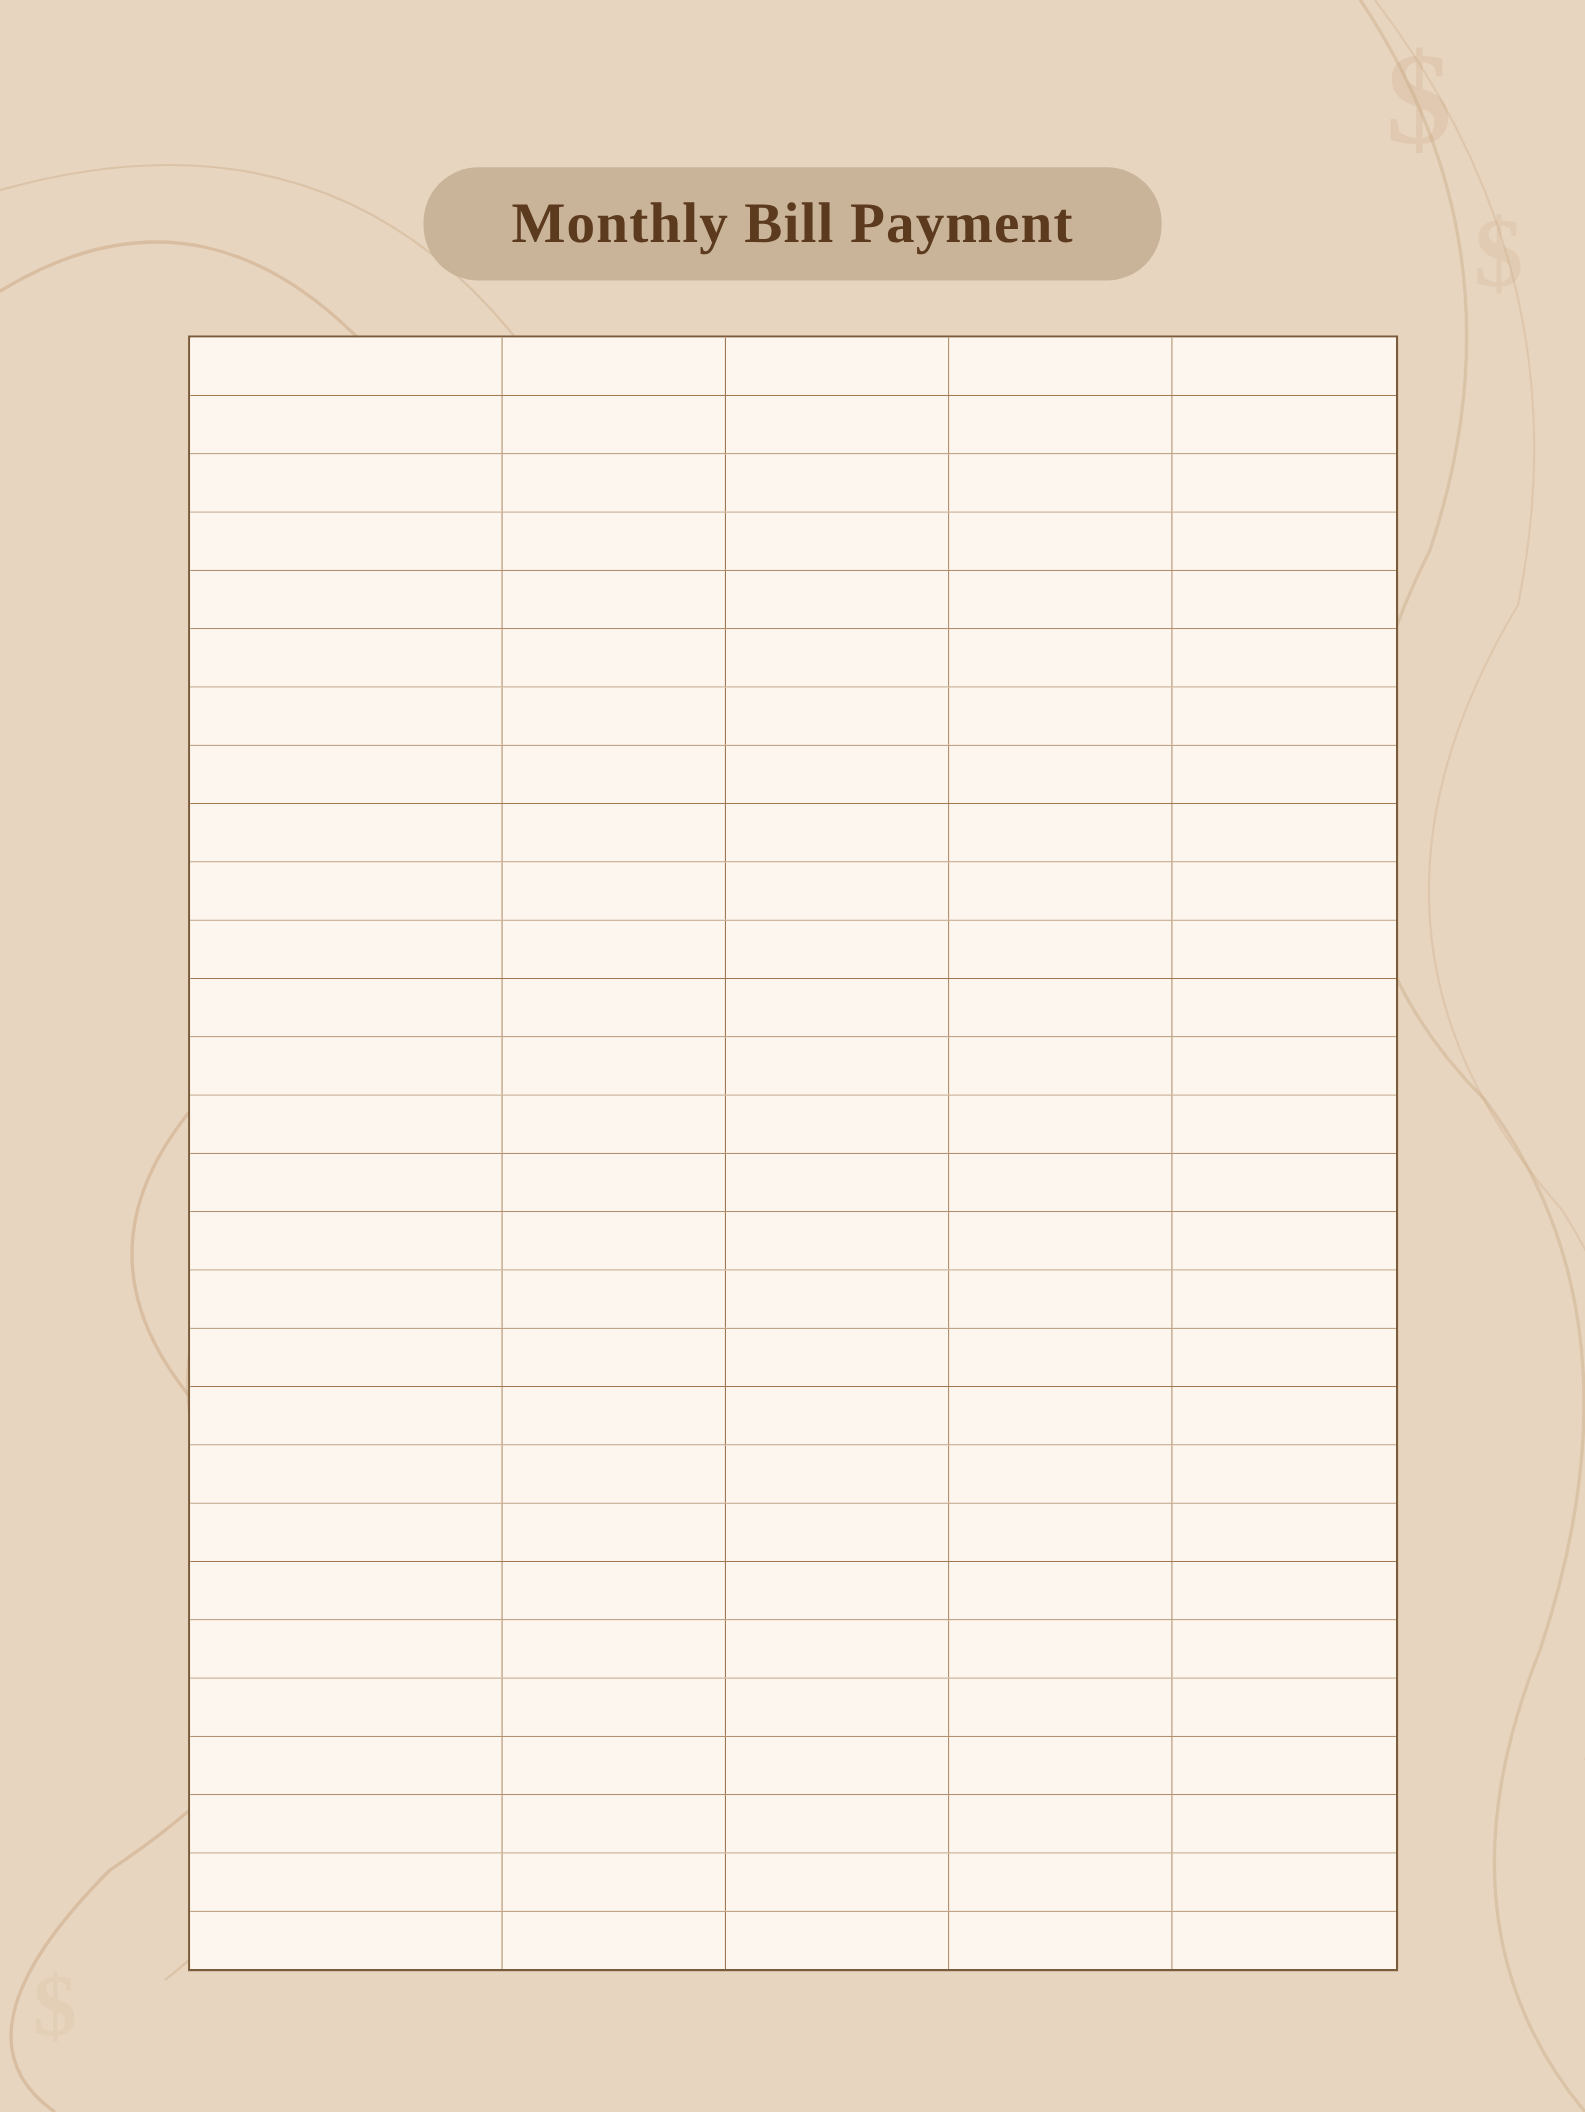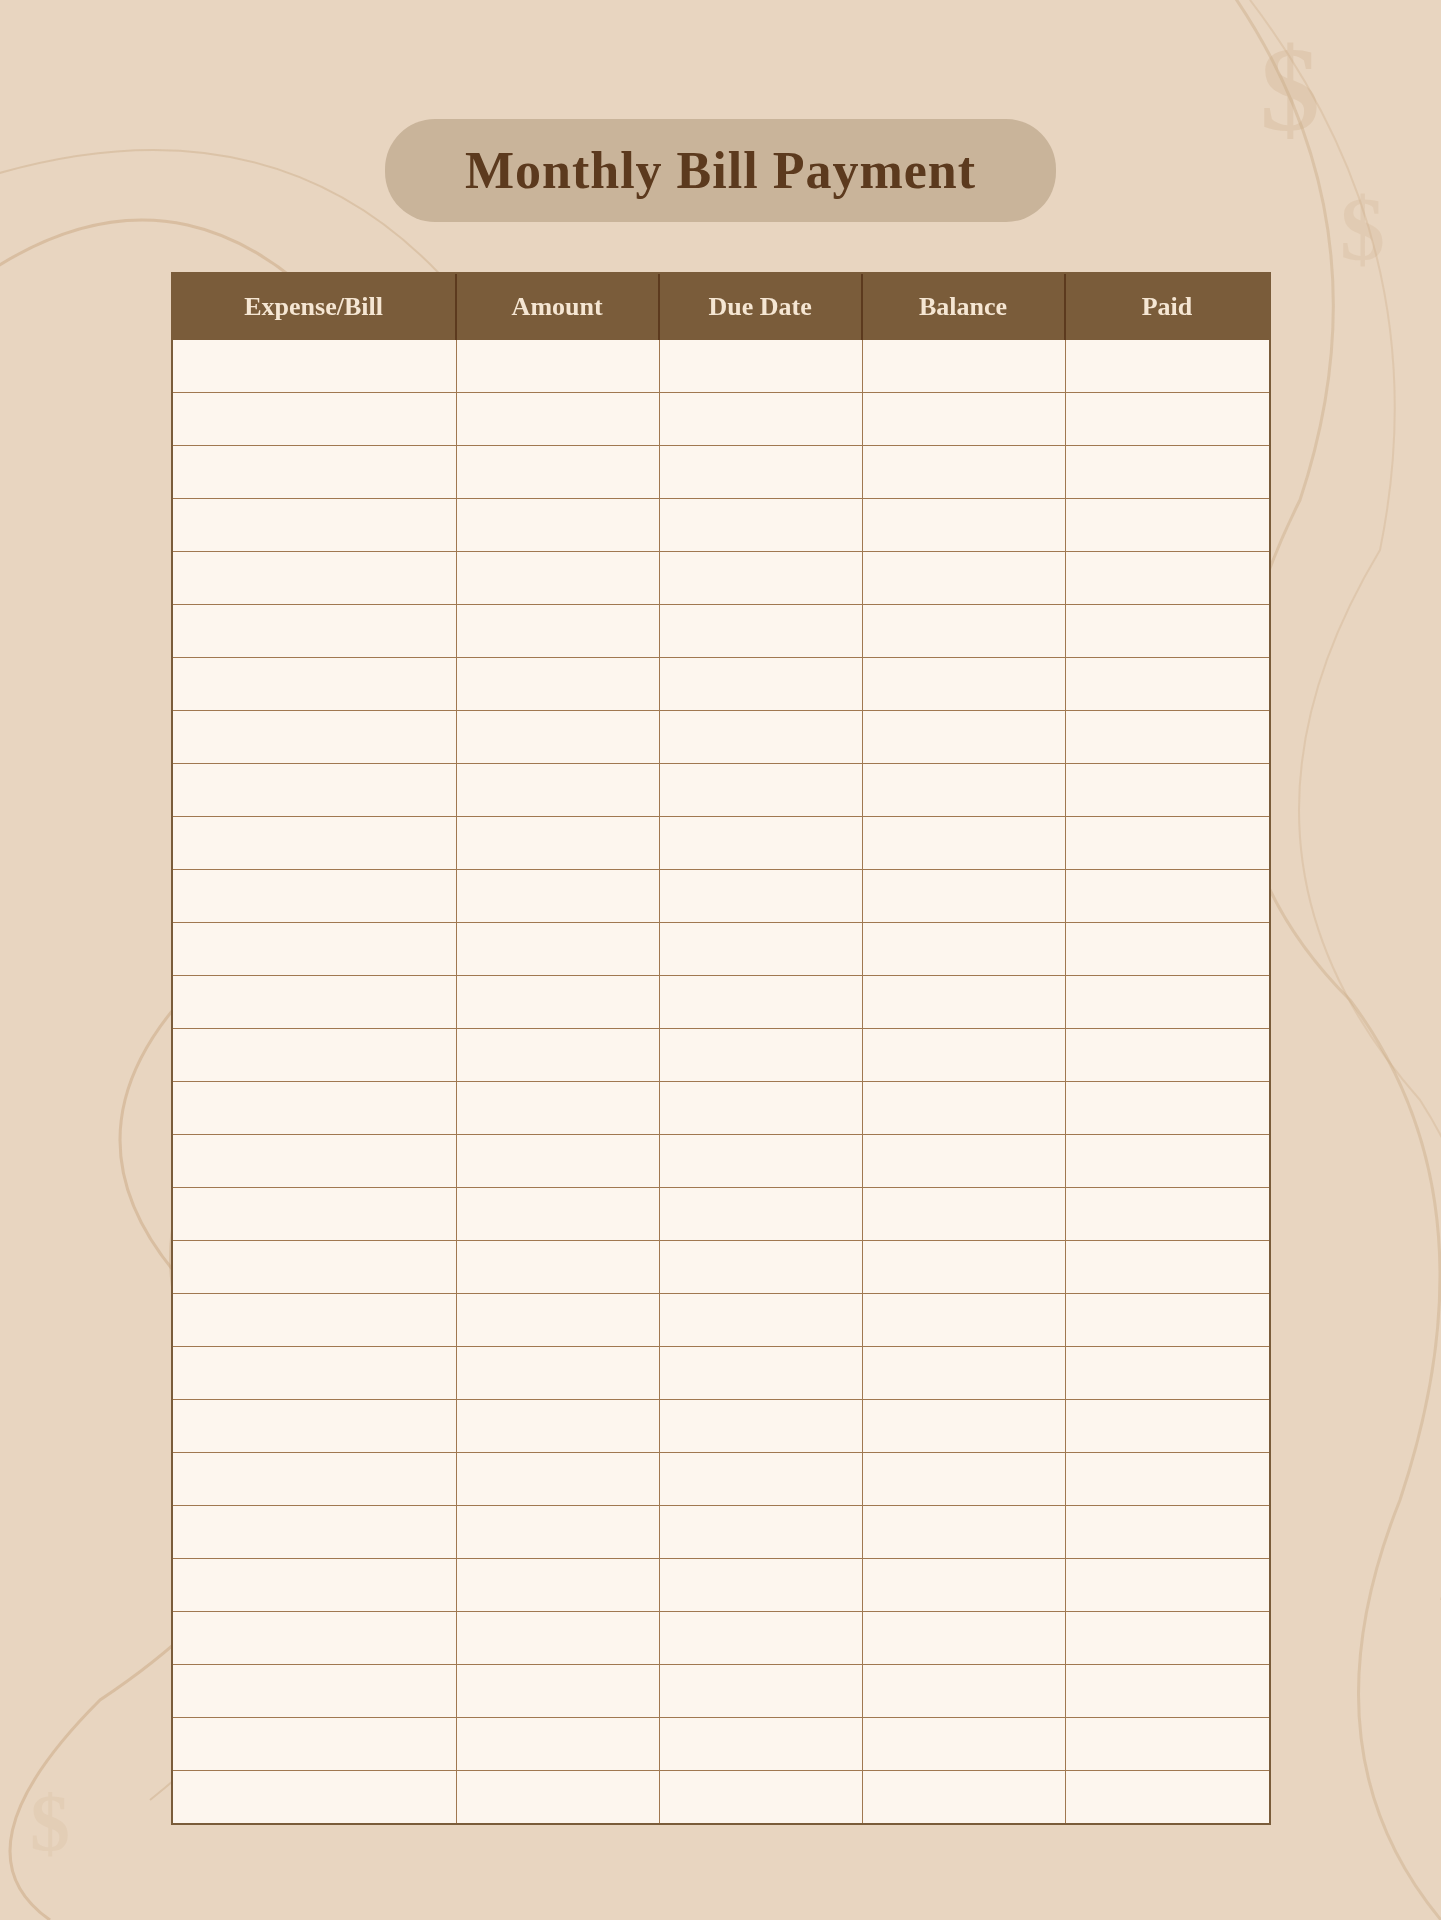--- a/index.html
+++ b/index.html
@@ -118,27 +118,20 @@
 
   <text x="30" y="1850" font-size="80" fill="#c9a882" opacity="0.15" font-family="Georgia, serif" font-weight="bold">$</text>
 </svg>
 
 <div class="page-container">
   <div class="title-container">
     <h1 class="page-title">Monthly Bill Payment</h1>
   </div>
 
   <div class="table-wrapper">
-    <div class="table-header">
-      <div class="header-cell">Expense/Bill</div>
-      <div class="header-cell">Amount</div>
-      <div class="header-cell">Due Date</div>
-      <div class="header-cell">Balance</div>
-      <div class="header-cell">Paid</div>
-    </div>
     <div class="table-body" id="table-body">
     <div class="table-row">
           <div class="table-cell"></div>
           <div class="table-cell"></div>
           <div class="table-cell"></div>
           <div class="table-cell"></div>
           <div class="table-cell"></div>
         </div>
         <div class="table-row">
           <div class="table-cell"></div>

